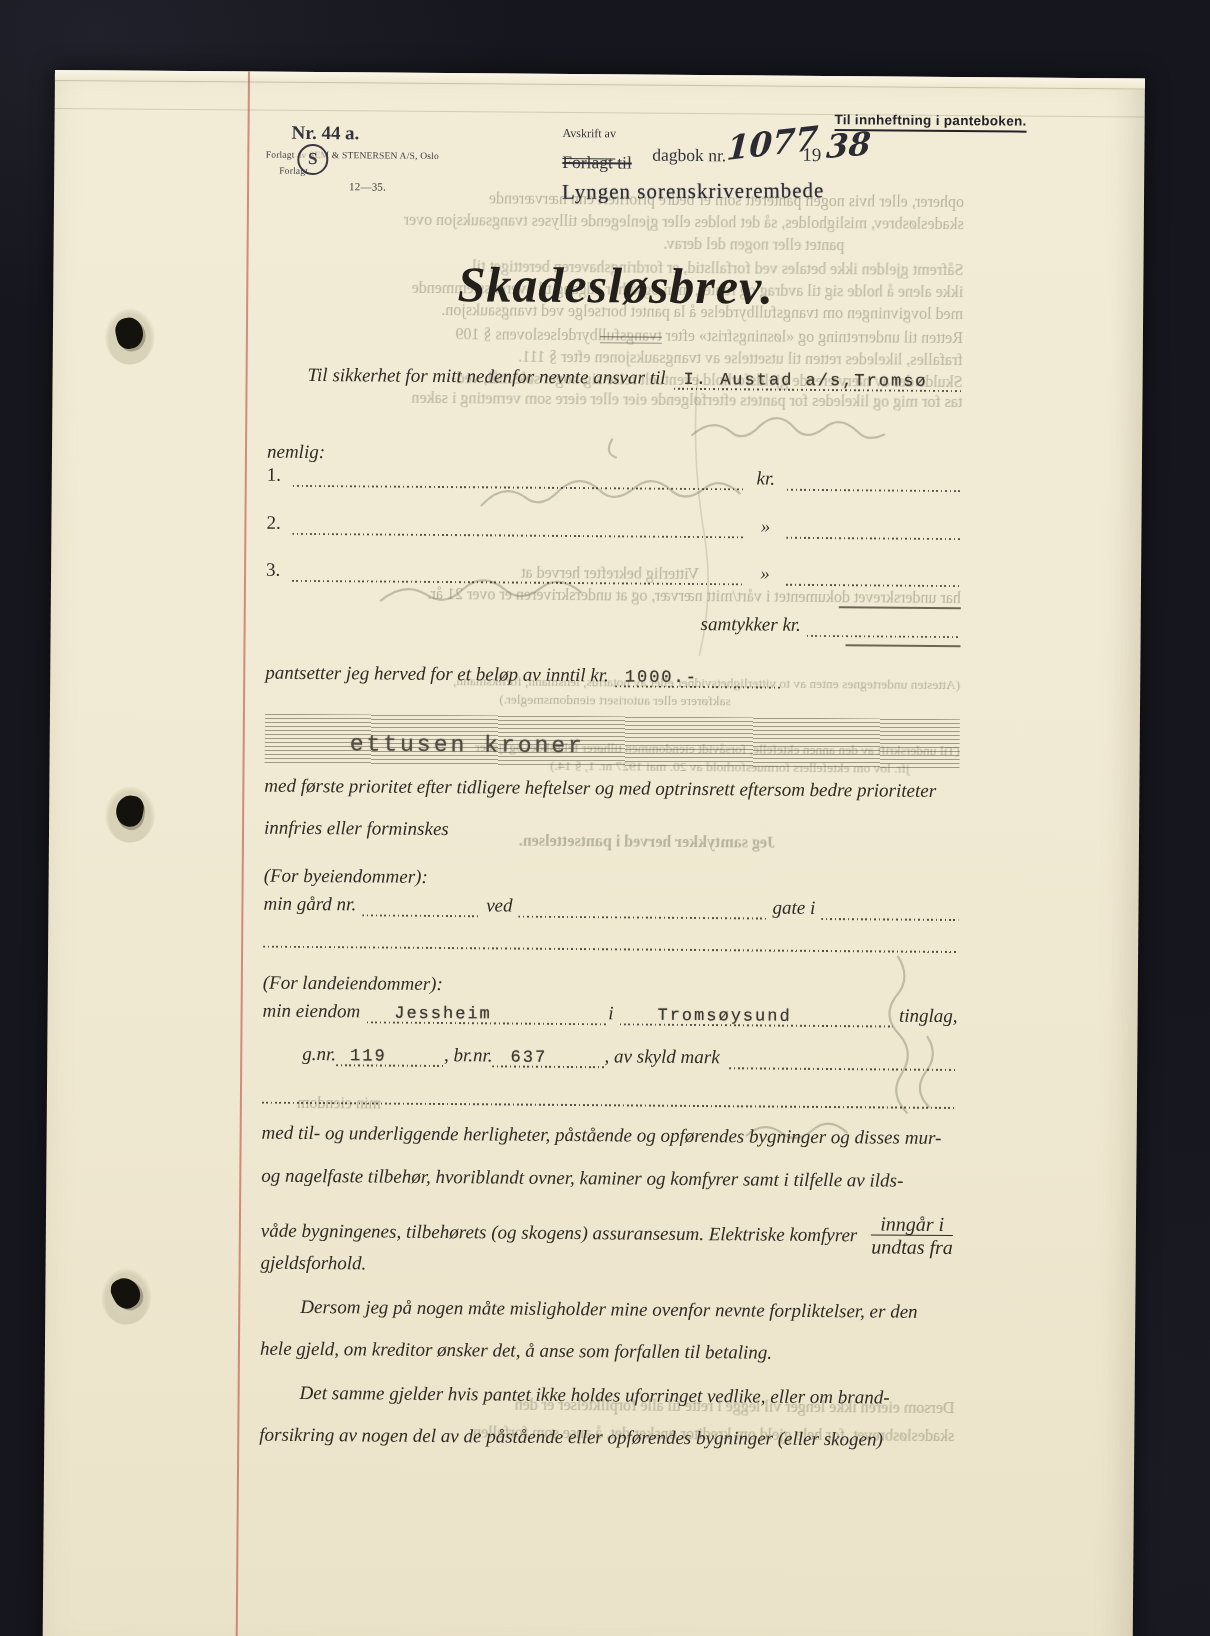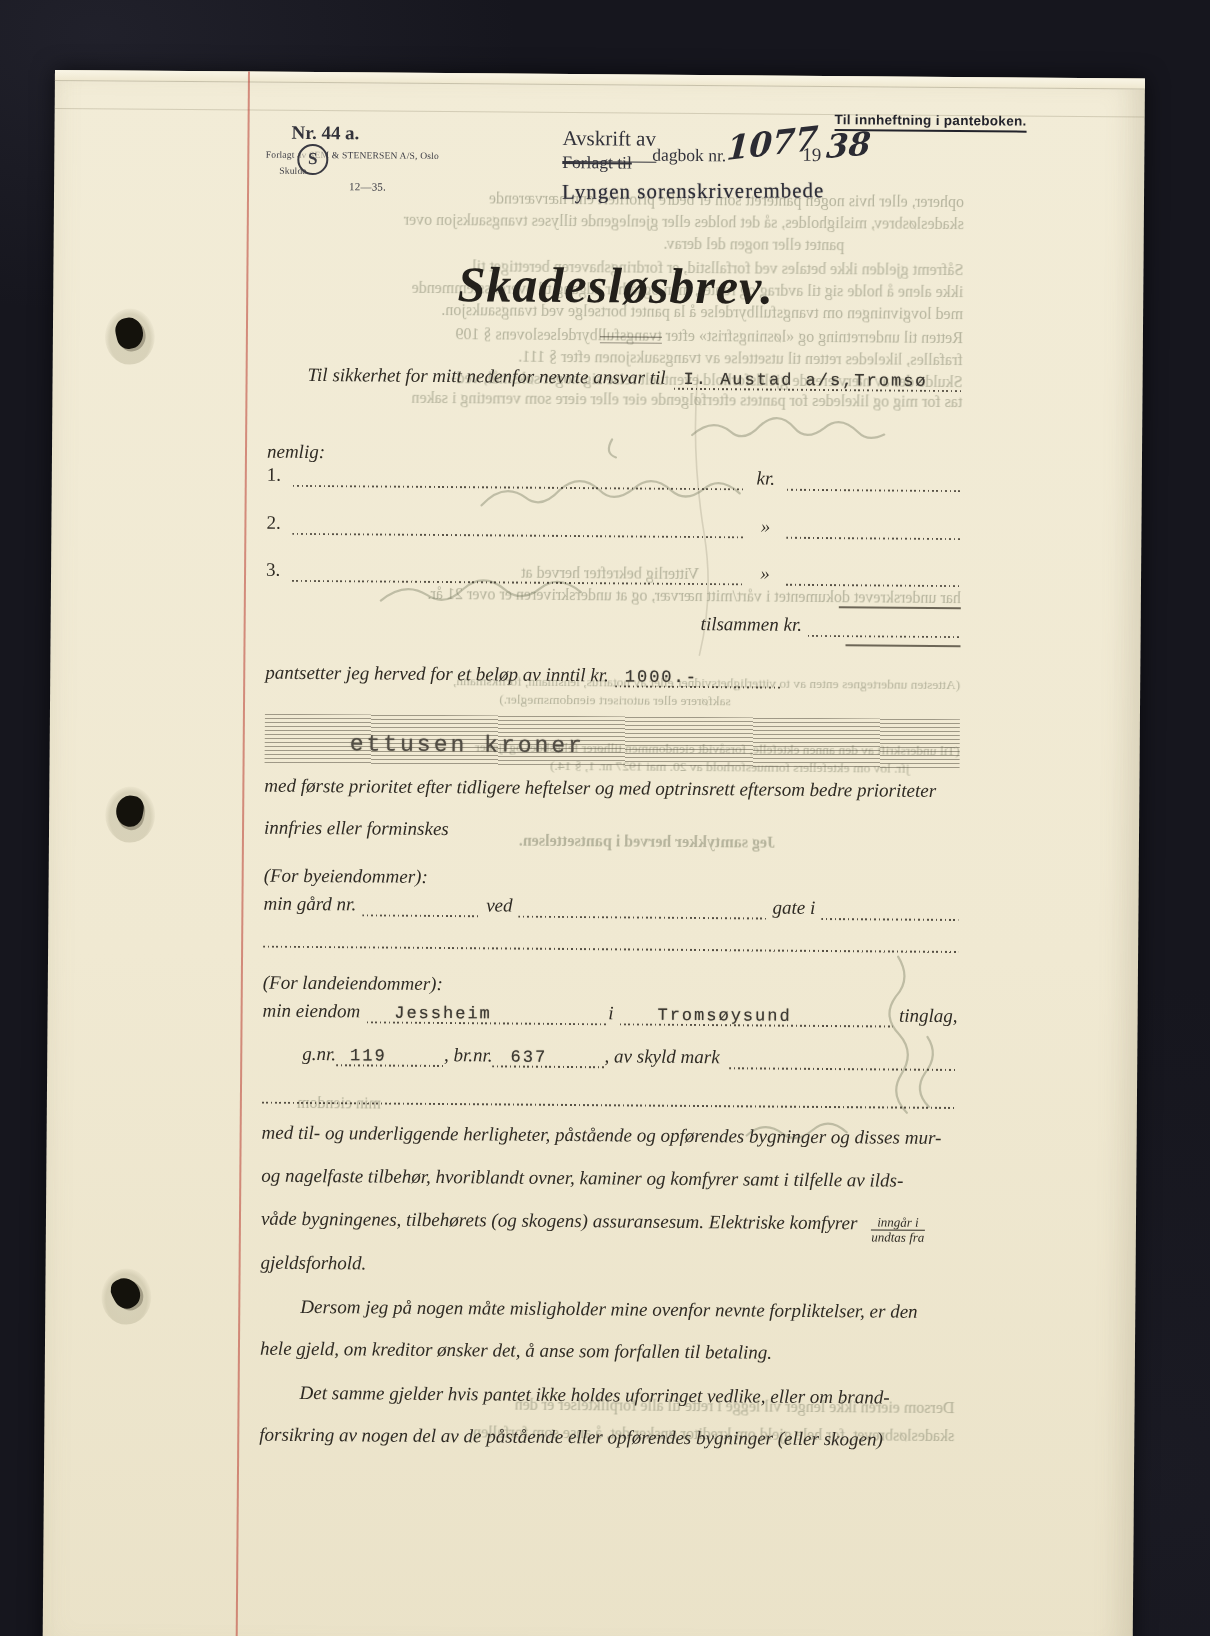--- a/index.html
+++ b/index.html
@@ -56,21 +56,21 @@
   .handwritten{font-family:"DejaVu Serif", serif;font-style:italic;font-weight:bold;
     color:#2b2b33;white-space:nowrap;}
   .binder{font-family:"Liberation Sans", sans-serif;font-weight:bold;font-size:13.5px;
     color:#23232b;border-bottom:2px solid #23232b;padding-bottom:2px;letter-spacing:.3px;}
 
   .words-band{position:absolute;left:215px;top:642px;width:695px;height:51px;
     background:repeating-linear-gradient(180deg, rgba(78,72,58,.5) 0 1px, transparent 1px 4px);}
   .words-typed{position:absolute;left:85px;top:17px;font-size:23px;letter-spacing:3px;
     color:#514d44;text-shadow:0 0 1.4px rgba(80,74,62,.7);}
 
-  .fraction{display:inline-block;text-align:center;font-size:13px;line-height:1.1;
+  .fraction{display:inline-block;text-align:center;font-size:20px;line-height:1.1;
     vertical-align:-12px;margin-left:14px;font-style:italic;}
   .fraction .bot{display:block;border-top:1.2px solid #2f2b24;}
 
   .ghost{position:absolute;transform:scaleX(-1);font-style:normal;font-size:16px;
     color:rgba(100,105,82,.42);white-space:nowrap;filter:blur(.4px);}
   .ghost.c{text-align:center;}
   .ghost-svg{position:absolute;left:0;top:0;pointer-events:none;}
 
   .small-note{font-size:9.5px;color:#3a3a42;font-style:normal;letter-spacing:.2px;}
   .monogram{position:absolute;width:27px;height:27px;border:2px solid #3a3a42;border-radius:50%;
@@ -119,24 +119,24 @@
       <path d="M850,880 q14,22 -2,40 q-14,20 4,38 q16,18 2,40 q-12,20 6,38"></path>
       <path d="M880,960 q12,18 -2,36 q-12,18 4,34"></path>
       <path d="M700,1060 q18,-16 36,-2 q14,10 30,-4 q16,-14 34,2"></path>
       <path d="M645,300 q-6,80 8,160 q10,60 -4,120" stroke="rgba(120,112,92,.22)" stroke-width="1.6"></path>
     </g>
   </svg>
 
   <div class="abs hdr-serif" style="left:237px;top:50px;font-size:19px;font-weight:bold;">Nr. 44 a.</div>
   <div class="abs small-note" style="left:198px;top:78px;width:200px;text-align:center;">Forlagt av SEM &amp; STENERSEN A/S, Oslo</div>
   <div class="monogram" style="left:243px;top:72px;">S</div>
-  <div class="abs small-note" style="left:225px;top:94px;">Skulde</div>
+  <div class="abs small-note" style="left:225px;top:94px;">Forlagt</div>
   <div class="abs small-note" style="left:295px;top:108px;font-size:11px;">12—35.</div>
 
-  <div class="abs hdr-serif" style="left:508px;top:52px;font-size:21px;border-bottom:1.6px solid #33333b;padding-bottom:10px;">Avskrift av</div>
+  <div class="abs hdr-serif" style="left:508px;top:52px;font-size:12px;border-bottom:1.6px solid #33333b;padding-bottom:17px;">Avskrift av</div>
   <div class="abs hdr-serif" style="left:508px;top:78px;font-size:17.5px;text-decoration:line-through;text-decoration-thickness:2px;">Forlagt til</div>
   <div class="abs hdr-serif" style="left:598px;top:70px;font-size:17.5px;">dagbok nr.</div>
   <div class="abs handwritten" style="left:672px;top:48px;font-size:33px;transform:rotate(-7deg) skewX(-10deg);">1077</div>
   <div class="abs hdr-serif" style="left:748px;top:68px;font-size:19px;">19</div>
   <div class="abs handwritten" style="left:772px;top:50px;font-size:32px;transform:rotate(-5deg) skewX(-8deg);">38</div>
   <div class="abs stamp" style="left:508px;top:104px;">Lyngen sorenskriverembede</div>
   <div class="abs binder" style="right:118px;top:36px;">Til innheftning i panteboken.</div>
 
   <div class="abs title" style="top:182px;">Skadesløsbrev.</div>
   <div class="title-rule"></div>
@@ -163,21 +163,21 @@
   </div>
   <div class="row" style="top:487px;">
     <span class="printed upright" style="width:26px;">3.</span>
     <span class="dotted" style="width:452px;"></span>
     <span class="printed" style="width:42px;text-align:center;">»</span>
     <span class="dotted grow"></span>
   </div>
   <div class="uline" style="left:788px;top:530px;width:122px;"></div>
 
   <div class="row" style="top:538px;">
-    <span class="printed" style="margin-left:435px;white-space:nowrap;">tilsammen kr.</span>
+    <span class="printed" style="margin-left:435px;white-space:nowrap;">samtykker kr.</span>
     <span class="dotted grow" style="margin-left:6px;"></span>
   </div>
   <div class="uline" style="left:795px;top:568px;width:115px;"></div>
 
   <div class="row" style="top:590px;">
     <span class="printed" style="white-space:nowrap;">pantsetter jeg herved for et beløp av inntil kr.</span>
     <span class="fill dotted" style="width:165px;margin-left:6px;">
       <span class="typed">1000.-</span>
     </span>
   </div>

